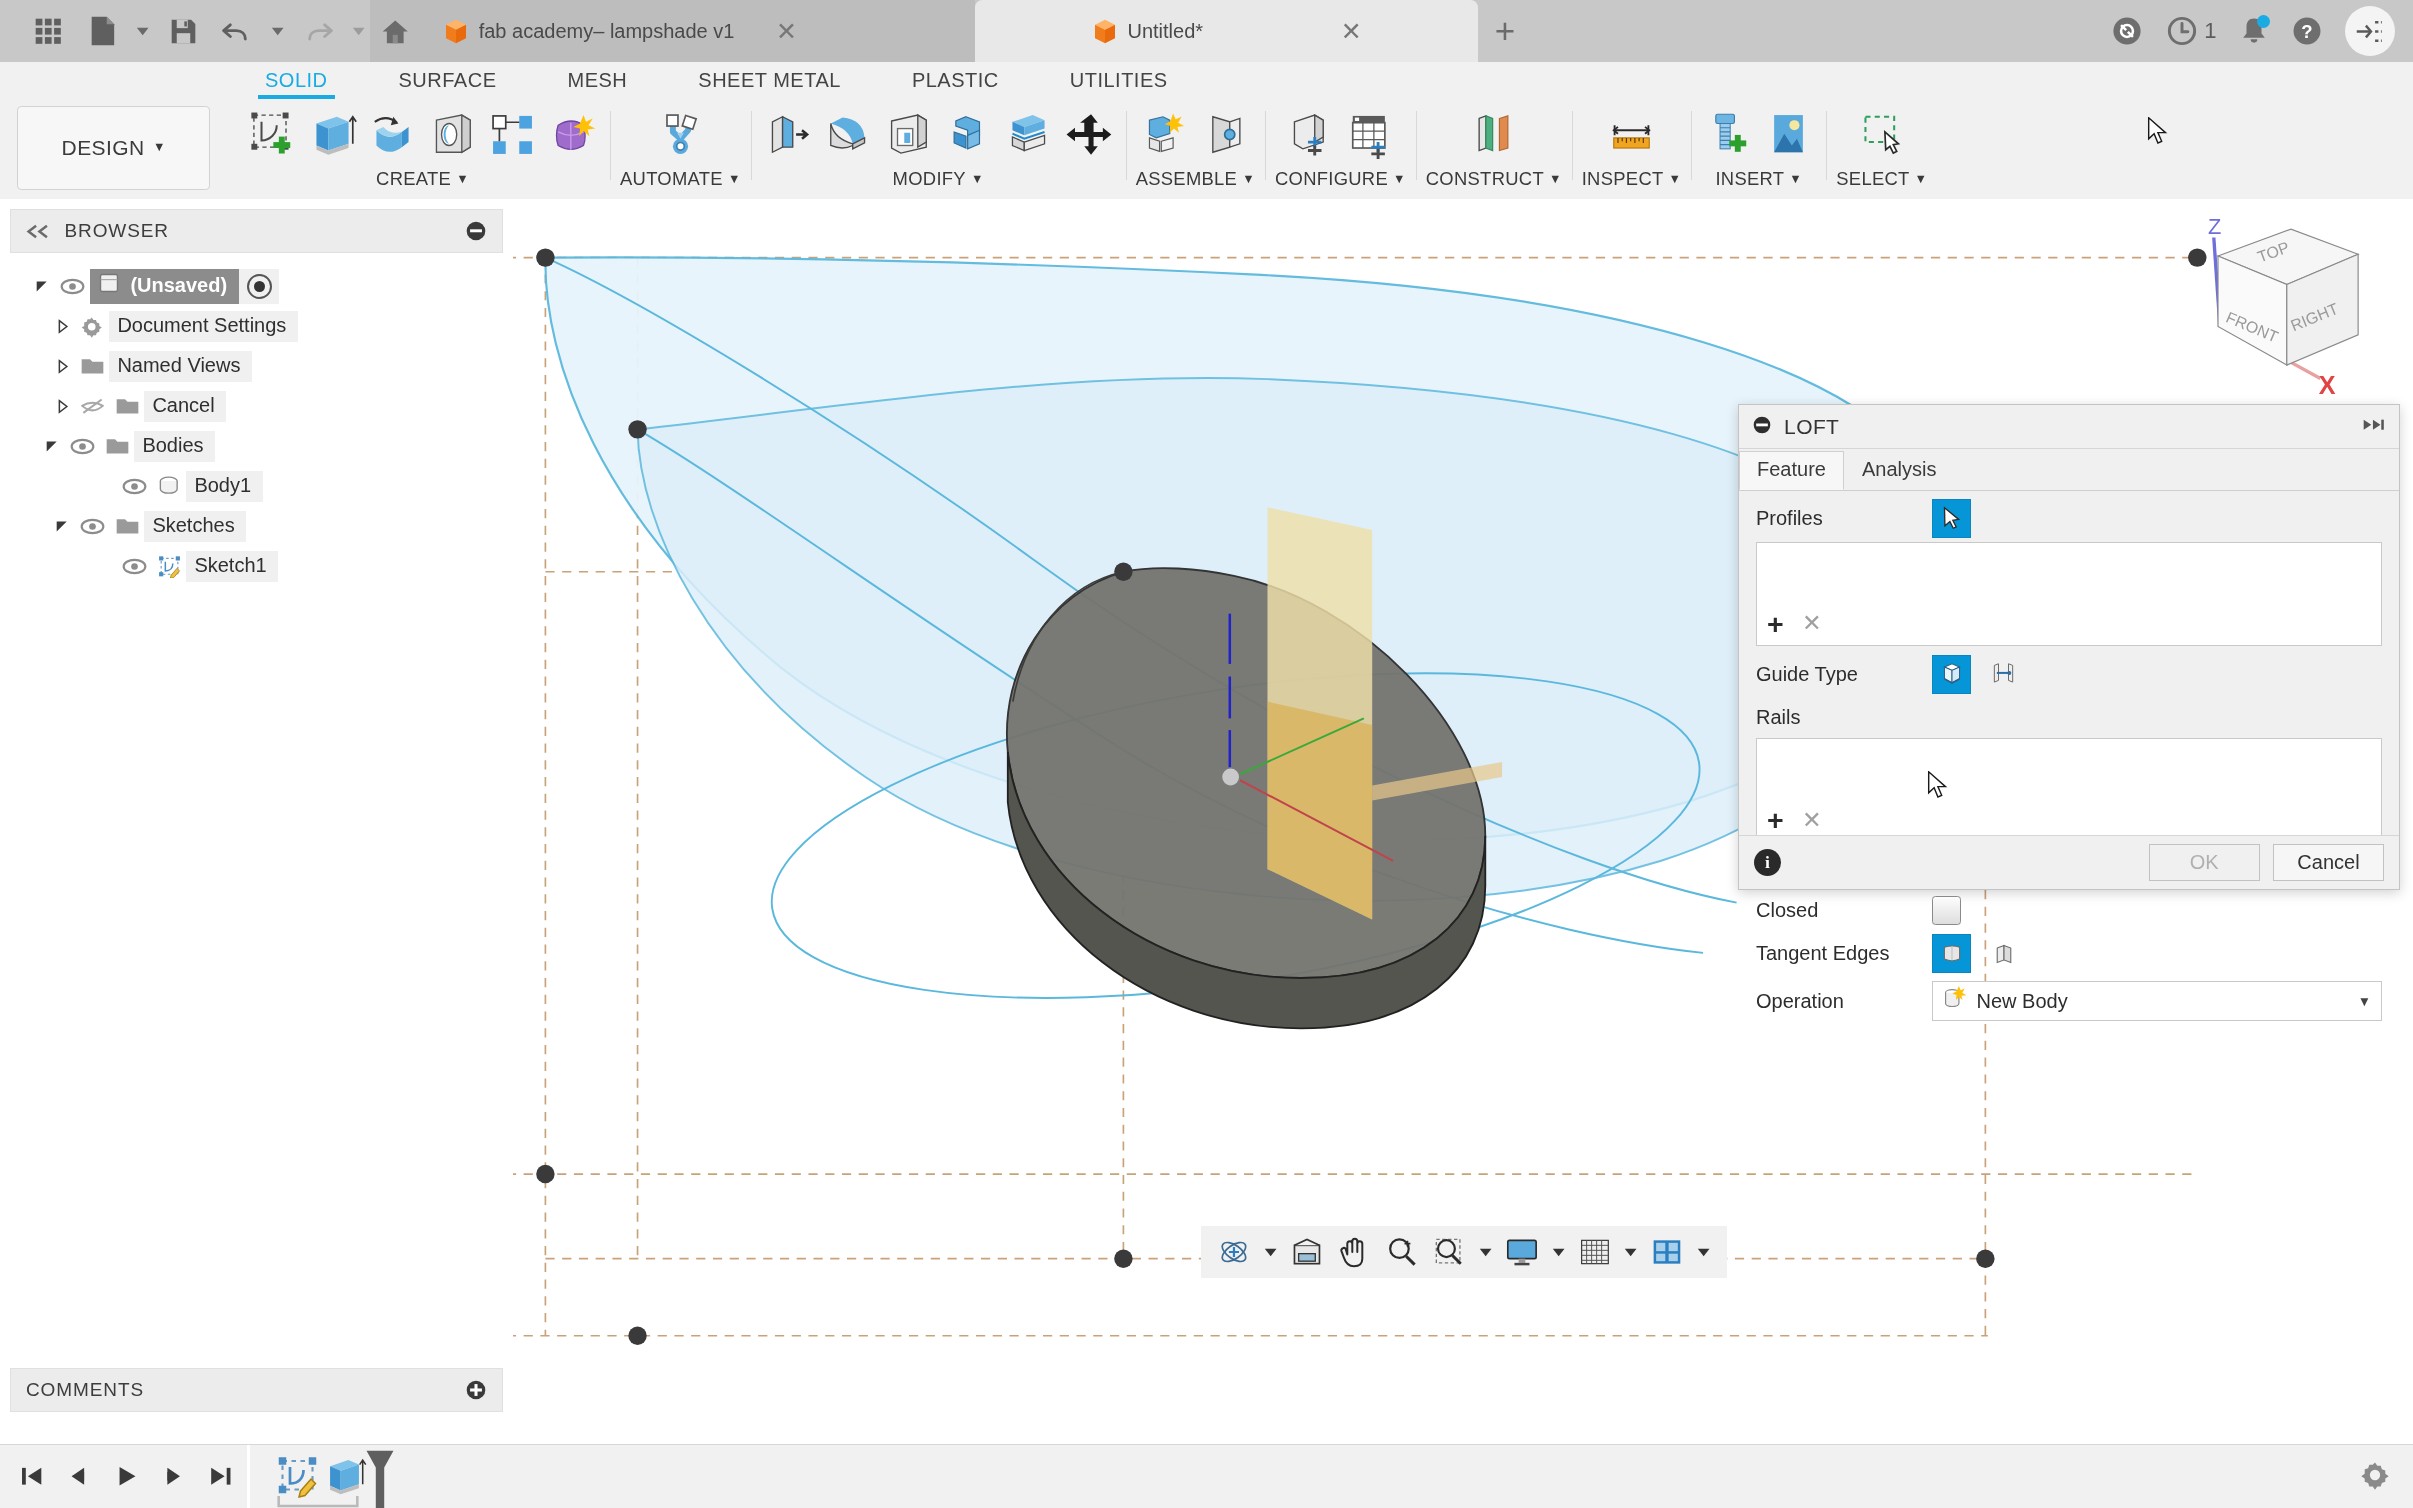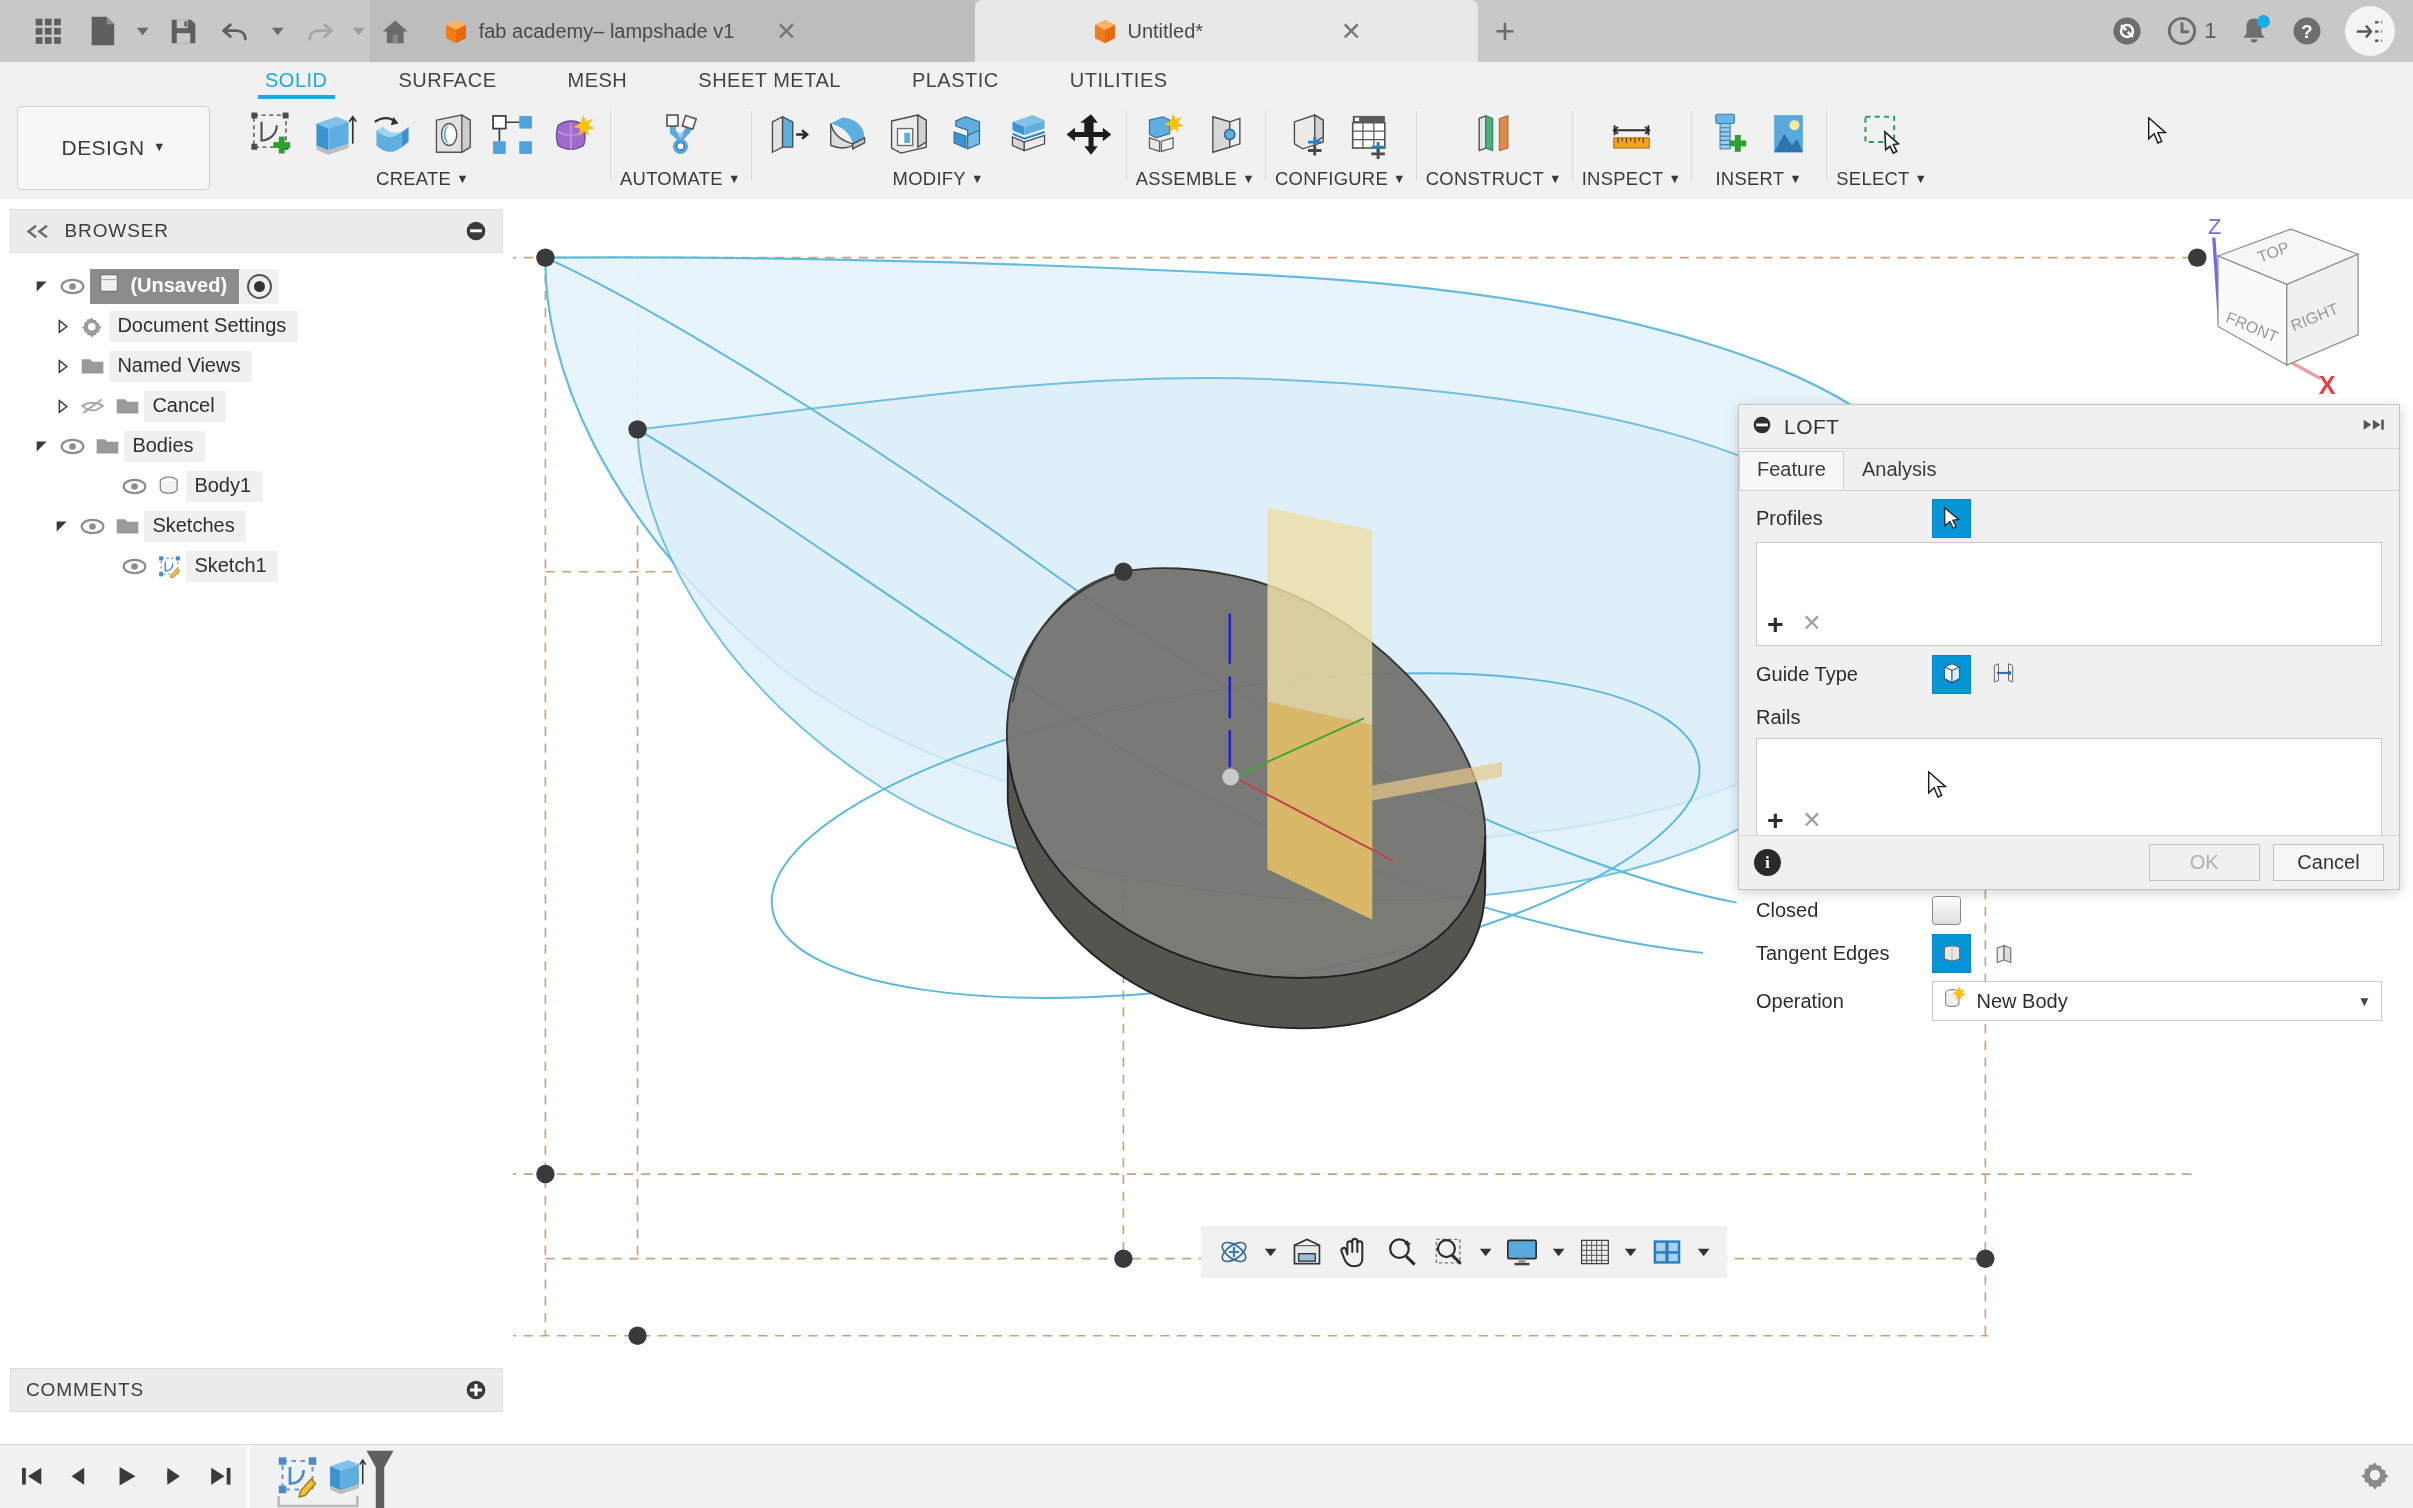--- a/index.html
+++ b/index.html
@@ -724,21 +724,21 @@
             </svg>
         </span>
         <span class="tfolder">
           <svg width="25" height="20" viewBox="0 0 30 24">
               <path d="M2 4h10l3 3h13v14H2z" fill="#9a9a9a"></path>
             </svg>
         </span>
         <span class="tlabel">Cancel</span>
       </div>
 
-      <div class="trow" style="padding-left:30px;">
+      <div class="trow" style="padding-left:40px;">
         <span class="twist">
           <svg width="15" height="15" viewBox="0 0 18 18">
               <path d="M2 3 L14 3 L2 15Z" fill="#3a3a3a"></path>
             </svg>
         </span>
         <span class="eye">
           <svg width="25" height="17" viewBox="0 0 30 20">
               <ellipse cx="15" cy="10" rx="13" ry="8" fill="none" stroke="#8c8c8c" stroke-width="2.6"></ellipse>
               <circle cx="15" cy="10" r="4" fill="#8c8c8c"></circle>
             </svg>

